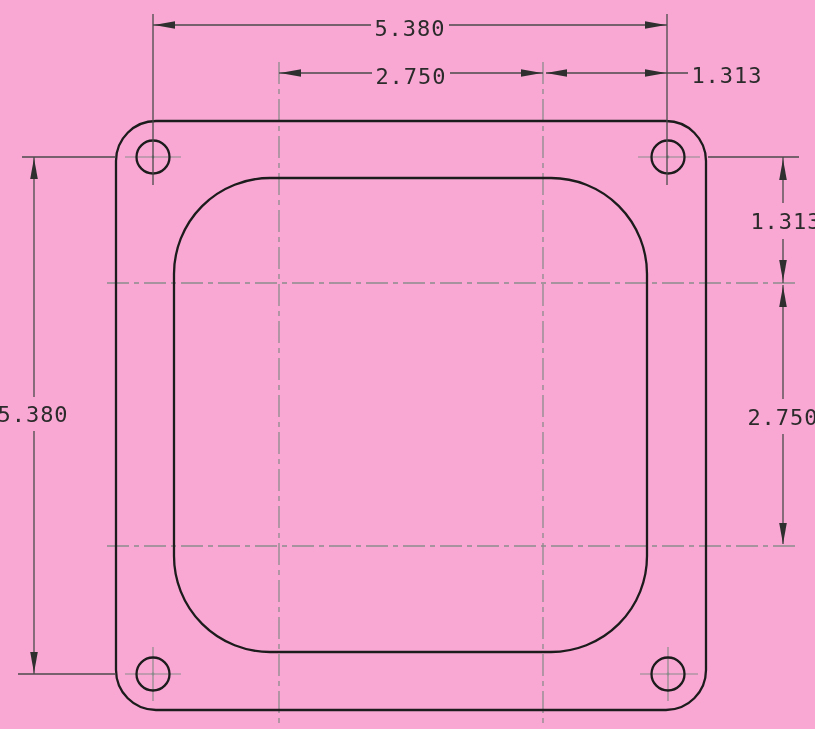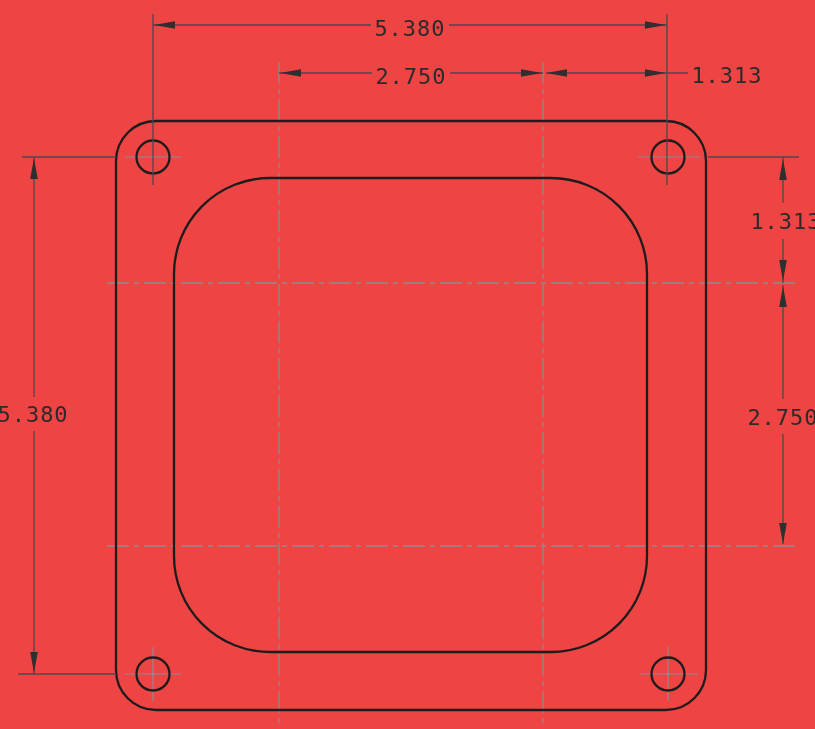--- a/index.html
+++ b/index.html
@@ -4,21 +4,21 @@
 <style>
   html, body {
     margin: 0;
     padding: 0;
     background: #ffffff;
   }
   .stage {
     position: relative;
     width: 815px;
     height: 729px;
-    background: #ef4444;
+    background: #f9a8d4;
     overflow: hidden;
   }
   svg { display: block; }
   
   .geo {
     fill: none;
     stroke: #1c1c1c;
     stroke-width: 2.3;
   }
   

